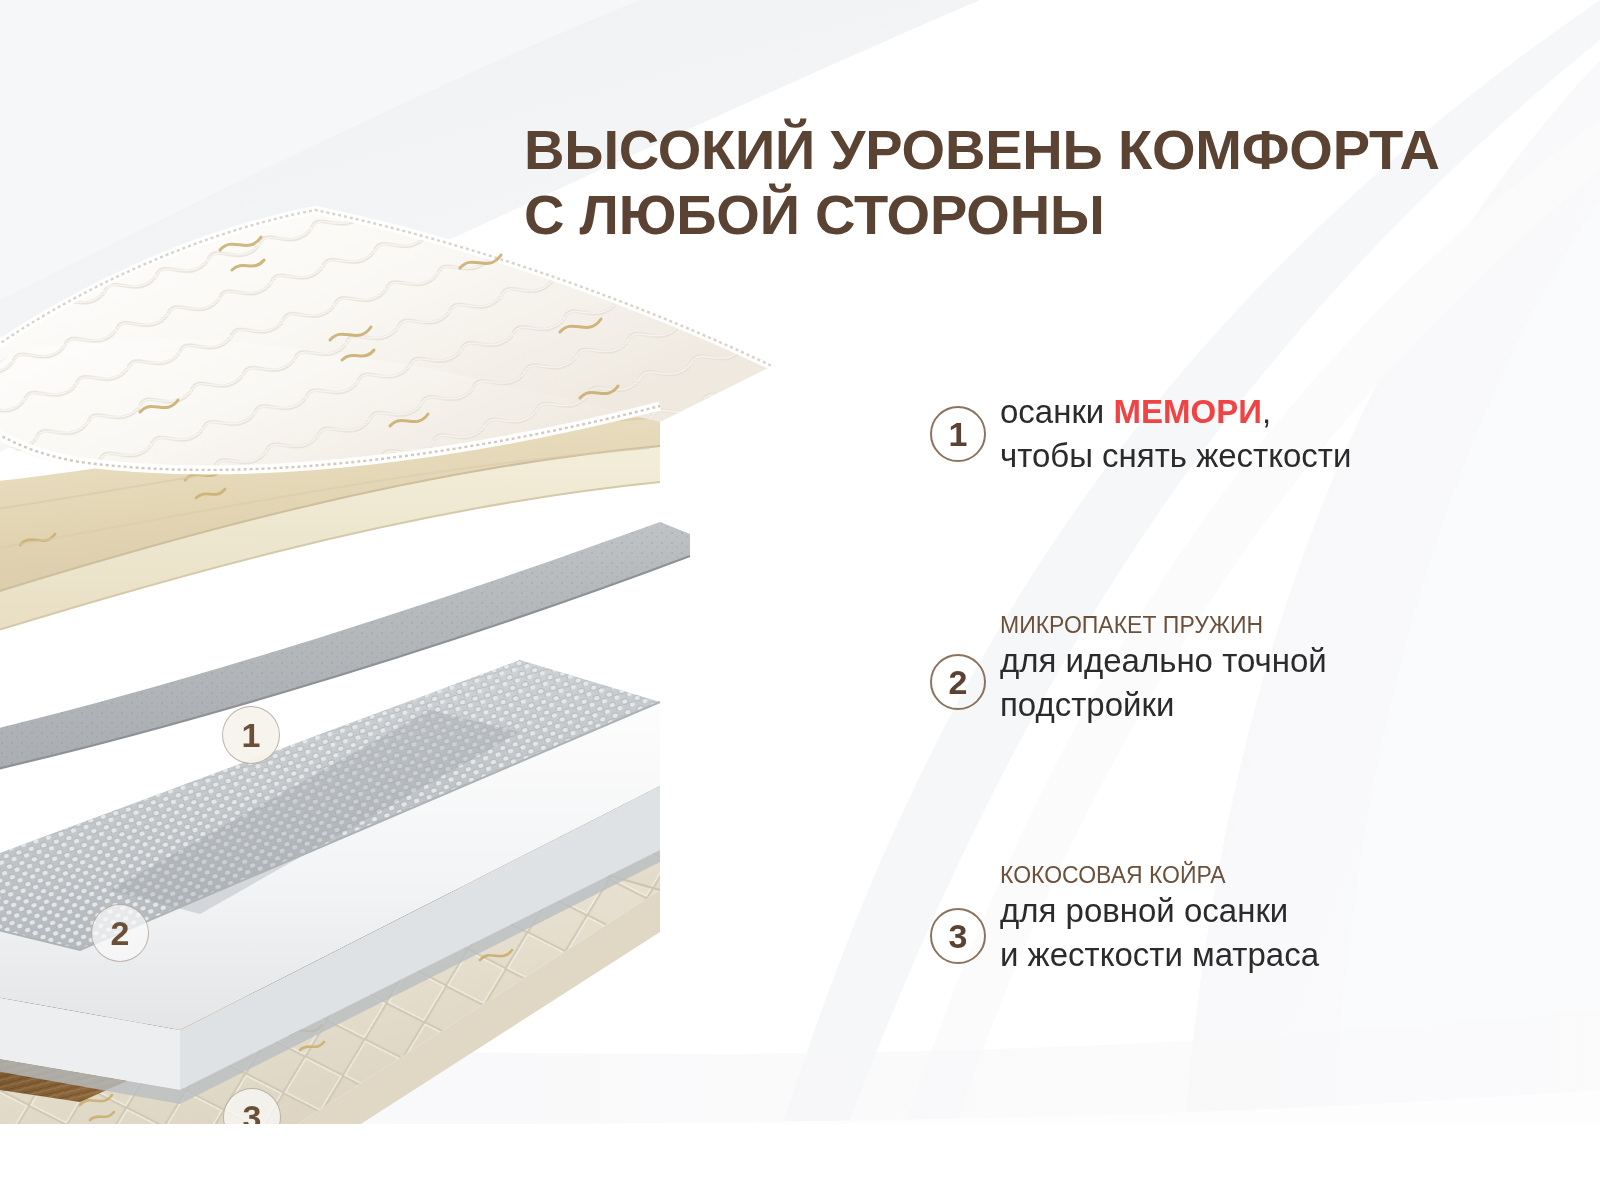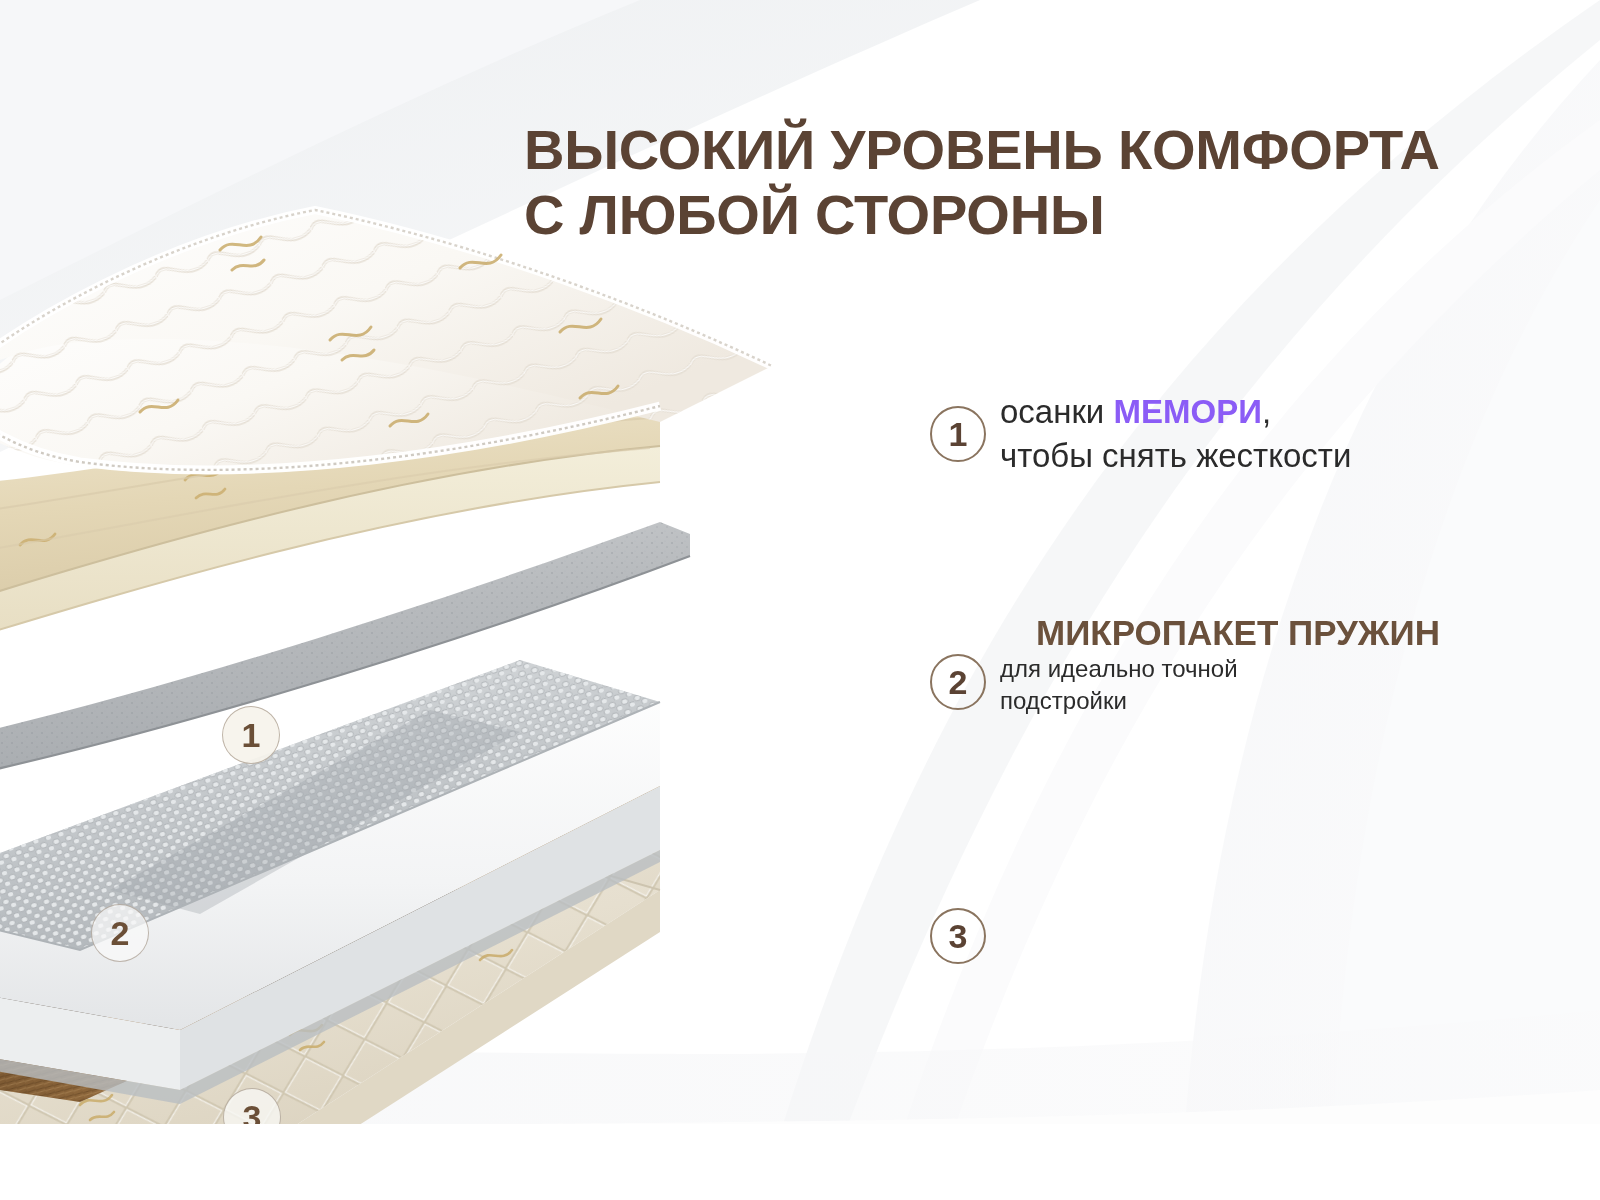--- a/index.html
+++ b/index.html
@@ -67,44 +67,43 @@
     margin-right: 14px;
   }
   .note-1 .note-badge { margin-top: 16px; }
   .note-2 .note-badge { margin-top: 42px; }
   .note-3 .note-badge { margin-top: 46px; }
 
   .note-body { padding-top: 0; }
 
   .note-title {
     color: #6b513c;
-    font-weight: 700;
-    font-size: 35px;
+    font-weight: 400;
+    font-size: 23px;
     line-height: 1.18;
     text-transform: uppercase;
     white-space: nowrap;
-    margin-left: 36px;
   }
 
   .note-text {
     color: #2b2b2b;
-    font-size: 24px;
+    font-size: 33px;
     line-height: 1.32;
     white-space: pre-line;
   }
 
   
   .note-1 .note-inline {
     color: #2b2b2b;
     font-size: 33px;
     line-height: 1.32;
     max-width: 560px;
   }
   .note-1 .strong {
-    color: #8b5cf6;
+    color: #ef4444;
     font-weight: 700;
     text-transform: uppercase;
   }
 
   
   #mattress { position: absolute; left: -40px; top: 190px; width: 900px; height: 950px; }
 
   
   .layer-badge {
     position: absolute;
@@ -343,16 +342,21 @@
       <div class="note-badge">2</div>
       <div class="note-body">
         <div class="note-title">МИКРОПАКЕТ ПРУЖИН</div>
         <div class="note-text">для идеально точной
 подстройки</div>
       </div>
     </div>
 
     <div class="note note-3">
       <div class="note-badge">3</div>
+      <div class="note-body">
+        <div class="note-title">КОКОСОВАЯ КОЙРА</div>
+        <div class="note-text">для ровной осанки
+и жесткости матраса</div>
+      </div>
     </div>
 
   </div>
 </div>
 
 </body></html>

